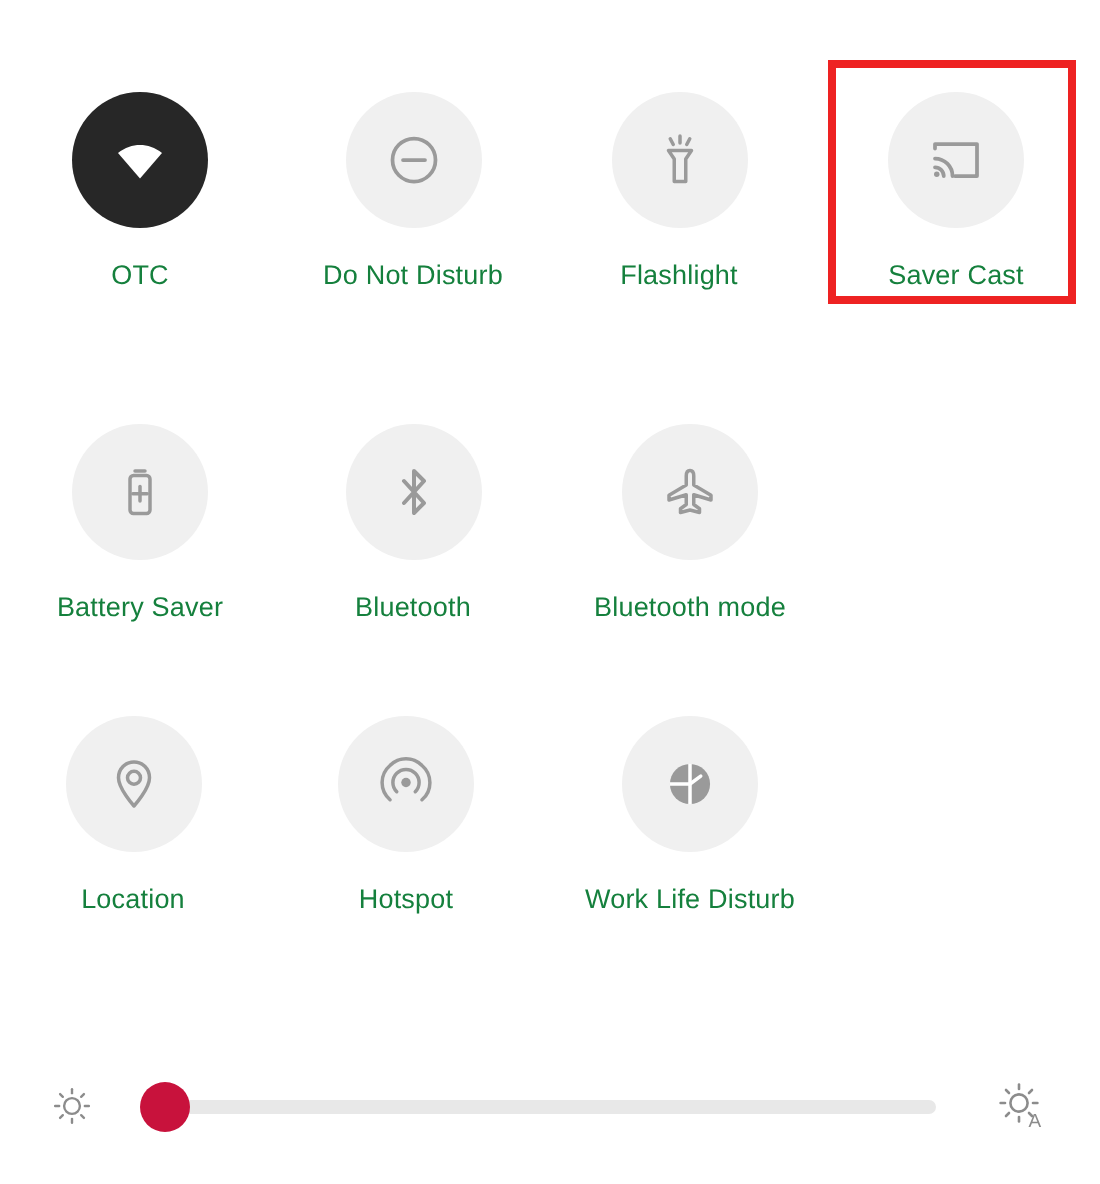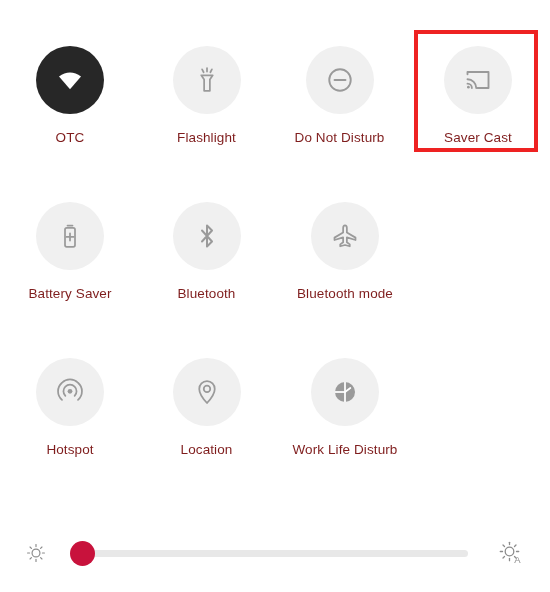--- a/index.html
+++ b/index.html
@@ -27,21 +27,21 @@
     position: absolute;
     left: 0;
     top: 0;
     width: 550px;
   }
   .row {
     display: flex;
     width: 550px;
   }
   .row-1 { height: 156px; }
-  .row-2 { height: 156px; }
+  .row-2 { height: 156px; align-items: flex-end; }
   .row-3 { height: 156px; }
 
   .tile {
     flex: 0 0 133px;
     width: 133px;
     position: relative;
     display: flex;
     flex-direction: column;
     align-items: center;
     box-sizing: border-box;
@@ -60,21 +60,21 @@
     position: relative;
   }
   .bubble.active {
     background: #272727;
   }
 
   .tile-label {
     margin-top: 16px;
     font-size: 13.5px;
     line-height: 16px;
-    color: #7f1d1d;
+    color: #15803d;
     white-space: nowrap;
     text-align: center;
     letter-spacing: .1px;
   }
 
   .icon-svg { display: block; }
 
   
   .row-1 .tile { padding-top: 46px; }
   .row-2 .tile { padding-top: 46px; }
@@ -156,44 +156,44 @@
             </svg>
           </span>
         </div>
         <div class="tile-label">OTC</div>
       </div>
 
       <div class="tile">
         <div class="bubble">
           <span>
             <svg class="icon-svg" width="30" height="30" viewBox="0 0 24 24">
+              <circle cx="12" cy="12" r="8.6" fill="none" stroke="#9a9a9a" stroke-width="1.5"></circle>
+              <line x1="7.6" y1="12" x2="16.4" y2="12" stroke="#9a9a9a" stroke-width="1.5" stroke-linecap="round"></line>
+            </svg>
+          </span>
+        </div>
+        <div class="tile-label">Do Not Disturb</div>
+      </div>
+
+      <div class="tile">
+        <div class="bubble">
+          <span>
+            <svg class="icon-svg" width="30" height="30" viewBox="0 0 24 24">
               <g stroke="#9a9a9a" stroke-width="1.4" stroke-linecap="round">
                 <line x1="12" y1="2.4" x2="12" y2="5.2"></line>
                 <line x1="8.1" y1="3.5" x2="9.3" y2="5.8"></line>
                 <line x1="15.9" y1="3.5" x2="14.7" y2="5.8"></line>
               </g>
               <path d="M7.4 8.2 H16.6 L14.3 11.6 V20.6 H9.7 V11.6 Z" fill="none" stroke="#9a9a9a" stroke-width="1.4" stroke-linejoin="round"></path>
             </svg>
           </span>
         </div>
         <div class="tile-label">Flashlight</div>
       </div>
 
-      <div class="tile">
-        <div class="bubble">
-          <span>
-            <svg class="icon-svg" width="30" height="30" viewBox="0 0 24 24">
-              <circle cx="12" cy="12" r="8.6" fill="none" stroke="#9a9a9a" stroke-width="1.5"></circle>
-              <line x1="7.6" y1="12" x2="16.4" y2="12" stroke="#9a9a9a" stroke-width="1.5" stroke-linecap="round"></line>
-            </svg>
-          </span>
-        </div>
-        <div class="tile-label">Do Not Disturb</div>
-      </div>
-
       <div class="tile last">
         <div class="bubble">
           <span>
             <svg class="icon-svg" width="30" height="30" viewBox="0 0 24 24">
               <path d="M3.6 7.4 V5.6 H20.4 V18.4 H11.6" fill="none" stroke="#9a9a9a" stroke-width="1.5" stroke-linejoin="round" stroke-linecap="round"></path>
               <path d="M3.6 11.4 A7 7 0 0 1 10.6 18.4" fill="none" stroke="#9a9a9a" stroke-width="1.5" stroke-linecap="round"></path>
               <path d="M3.6 14.9 A3.5 3.5 0 0 1 7.1 18.4" fill="none" stroke="#9a9a9a" stroke-width="1.5" stroke-linecap="round"></path>
               <circle cx="4.3" cy="17.7" r="1.1" fill="#9a9a9a"></circle>
             </svg>
           </span>
@@ -239,43 +239,43 @@
             </svg>
           </span>
         </div>
         <div class="tile-label">Bluetooth mode</div>
       </div>
 
     </div>
 
     <div class="row row-3">
 
+      <div class="tile">
+        <div class="bubble">
+          <span>
+            <svg class="icon-svg" width="30" height="30" viewBox="0 0 24 24">
+              <path d="M12 3.2 C8.5 3.2 5.8 6 5.8 9.5 C5.8 14 12 20.8 12 20.8 C12 20.8 18.2 14 18.2 9.5 C18.2 6 15.5 3.2 12 3.2 Z" fill="none" stroke="#9a9a9a" stroke-width="1.4" stroke-linejoin="round"></path>
+              <circle cx="12" cy="9.5" r="2.6" fill="none" stroke="#9a9a9a" stroke-width="1.4"></circle>
+            </svg>
+          </span>
+        </div>
+        <div class="tile-label">Location</div>
+      </div>
+
       <div class="tile first">
         <div class="bubble">
           <span>
             <svg class="icon-svg" width="30" height="30" viewBox="0 0 24 24">
               <circle cx="12" cy="11.4" r="1.9" fill="#9a9a9a"></circle>
               <path d="M8.3 15.1 A5.2 5.2 0 0 1 8.3 7.7 A5.2 5.2 0 0 1 15.7 7.7 A5.2 5.2 0 0 1 15.7 15.1" fill="none" stroke="#9a9a9a" stroke-width="1.4" stroke-linecap="round"></path>
               <path d="M5.6 18.3 A9 9 0 0 1 5.6 4.6 A9 9 0 0 1 18.4 4.6 A9 9 0 0 1 18.4 18.3" fill="none" stroke="#9a9a9a" stroke-width="1.4" stroke-linecap="round"></path>
             </svg>
           </span>
         </div>
         <div class="tile-label">Hotspot</div>
-      </div>
-
-      <div class="tile">
-        <div class="bubble">
-          <span>
-            <svg class="icon-svg" width="30" height="30" viewBox="0 0 24 24">
-              <path d="M12 3.2 C8.5 3.2 5.8 6 5.8 9.5 C5.8 14 12 20.8 12 20.8 C12 20.8 18.2 14 18.2 9.5 C18.2 6 15.5 3.2 12 3.2 Z" fill="none" stroke="#9a9a9a" stroke-width="1.4" stroke-linejoin="round"></path>
-              <circle cx="12" cy="9.5" r="2.6" fill="none" stroke="#9a9a9a" stroke-width="1.4"></circle>
-            </svg>
-          </span>
-        </div>
-        <div class="tile-label">Location</div>
       </div>
 
 
       <div class="tile last">
         <div class="bubble">
           <span>
             <svg class="icon-svg" width="28" height="28" viewBox="0 0 24 24">
               <circle cx="12" cy="12" r="8.6" fill="#9a9a9a"></circle>
               <path d="M12 4.6 A7.4 7.4 0 0 1 12 19.4 Z" fill="#ffffff" opacity="0"></path>
               <line x1="12" y1="3.4" x2="12" y2="20.6" stroke="#ffffff" stroke-width="1.5"></line>

